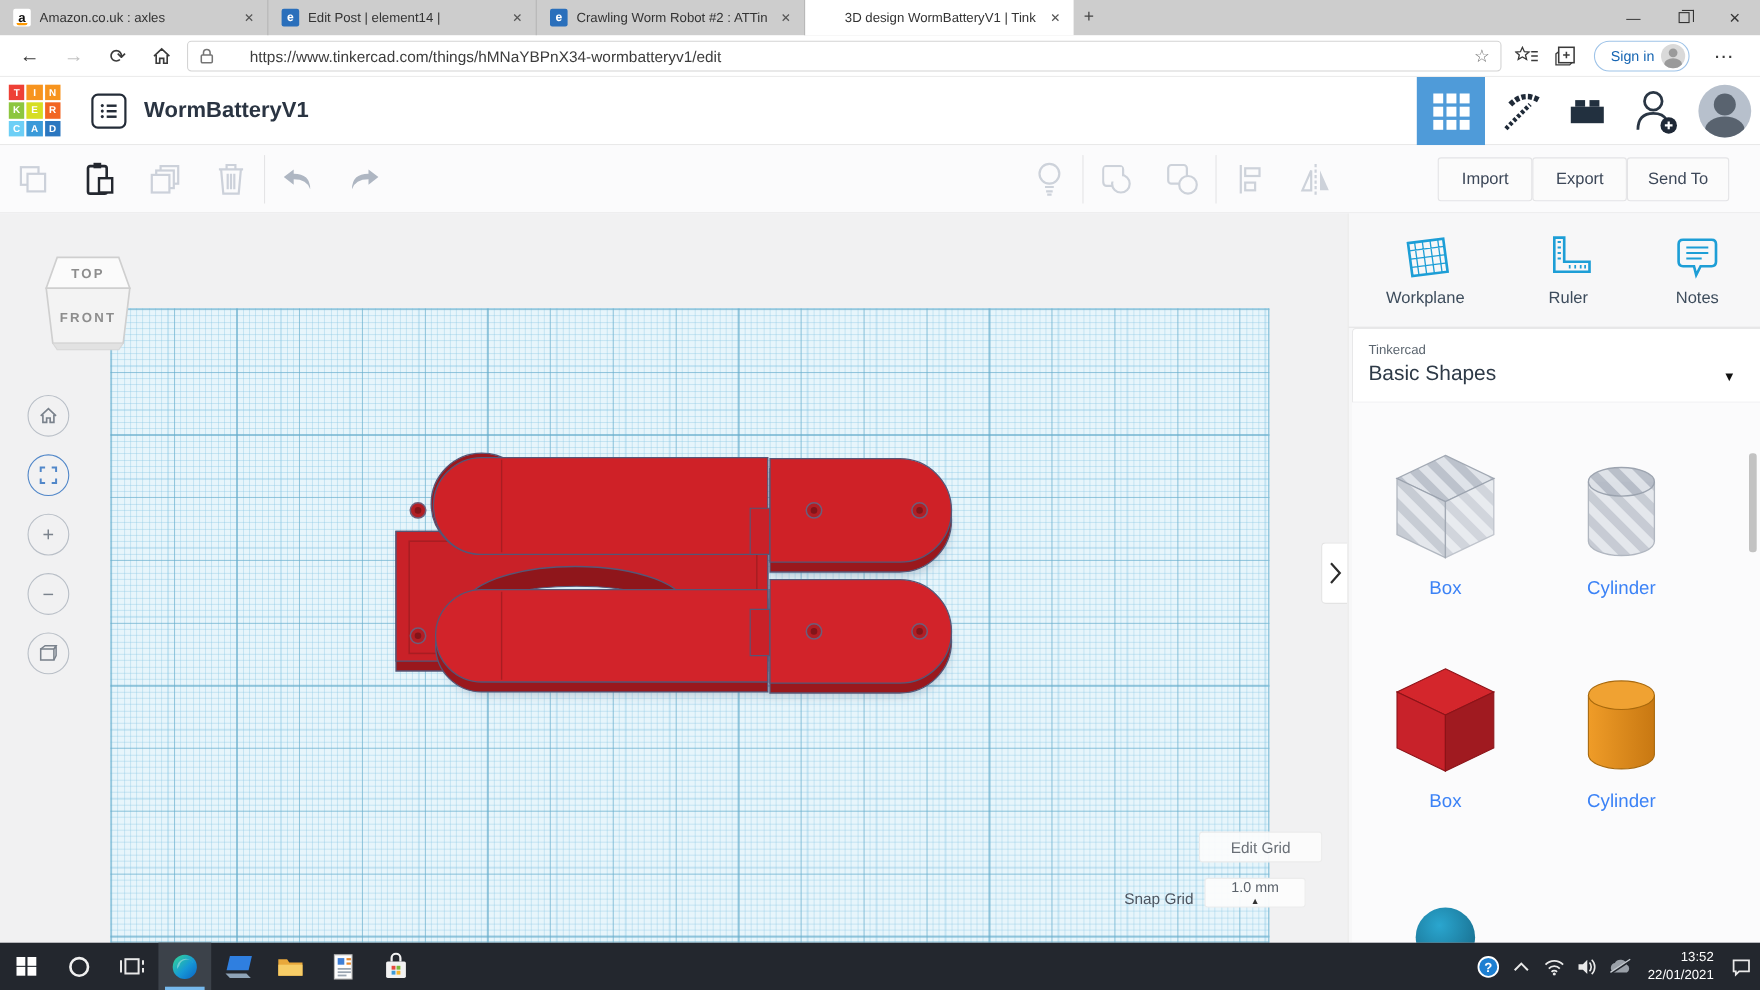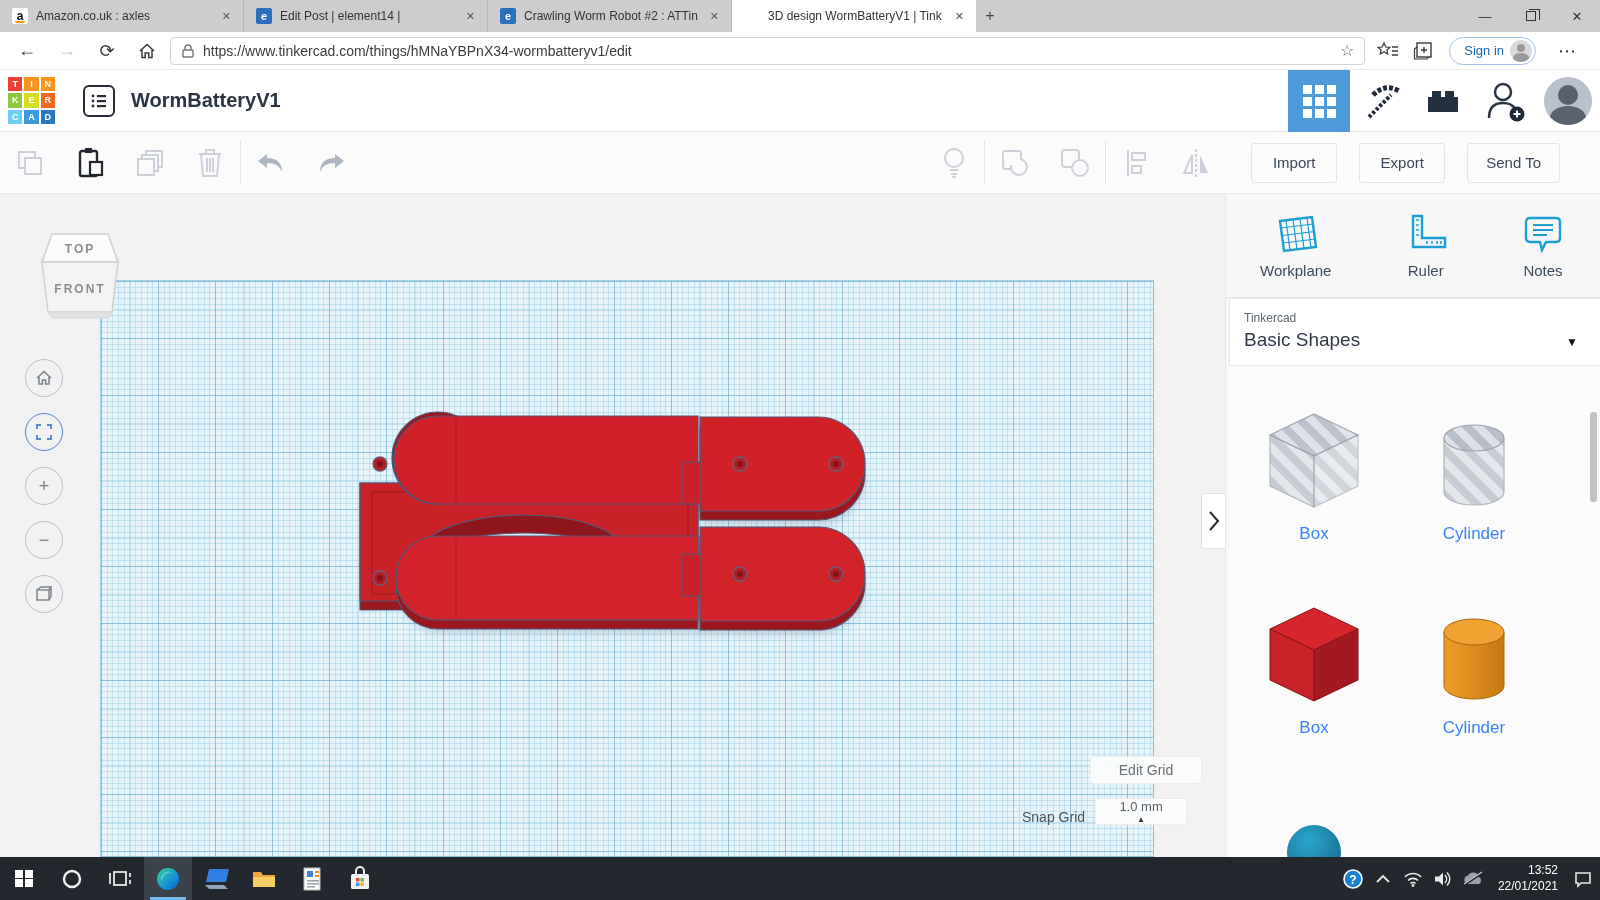--- a/index.html
+++ b/index.html
@@ -23,21 +23,21 @@
   .wincontrols { position:absolute; right:0; top:0; height:32px; display:flex; }
   .wc { width:46px; display:flex; align-items:center; justify-content:center; color:#333; font-size:13px; }
   .wc .restore-box { width:10px; height:10px; border:1px solid #333; position:relative; background:#cdcdcd; }
   .wc .restore-box:before { content:""; position:absolute; left:2px; top:-3px; width:10px; height:10px; border:1px solid #333; border-left:none; border-bottom:none; }
 
   
   .navbar { height:38px; background:#fff; display:flex; align-items:center; padding:0 10px; gap:6px; flex:none; border-bottom:1px solid #ececec; }
   .navbtn { width:34px; height:30px; display:flex; align-items:center; justify-content:center; font-size:18px; color:#3a3a3a; }
   .navbtn.disabled { color:#c3c3c3; }
   .urlbox { flex:1; height:28px; border:1px solid #d4d4d4; border-radius:4px; background:#fff; display:flex; align-items:center; padding:0 10px; gap:8px; }
-  .urltext { flex:1; font-size:14px; color:#3c3c3c; white-space:nowrap; overflow:hidden; }
+  .urltext { flex:1; font-size:14px; color:#3c3c3c; white-space:nowrap; overflow:hidden;margin-left:24px; }
   .urlstar { font-size:16px; color:#6a6a6a; }
   .navright { display:flex; align-items:center; gap:14px; padding:0 6px; }
   .signin { height:28px; border:1px solid #9ec3e8; border-radius:15px; display:flex; align-items:center; gap:6px; padding:2px 3px 2px 14px; }
   .signin .label { color:#1766b3; font-size:13px; }
   .signin .mini-avatar { width:22px; height:22px; border-radius:50%; background:#d9d9d9; position:relative; overflow:hidden; }
   .signin .mini-avatar:before { content:""; position:absolute; left:7px; top:4px; width:8px; height:8px; border-radius:50%; background:#9a9a9a; }
   .signin .mini-avatar:after { content:""; position:absolute; left:3px; top:13px; width:16px; height:10px; border-radius:50% 50% 0 0; background:#9a9a9a; }
 
   
   .appheader { height:62px; background:#fff; display:flex; align-items:center; flex:none; border-bottom:1px solid #e7e7e7; position:relative; }
@@ -52,21 +52,21 @@
   .grid9 span { background:#fff; }
   .avatar-big { width:48px; height:48px; border-radius:50%; background:#b7c0cc; position:relative; overflow:hidden; margin:0 8px; }
   .avatar-big:before { content:""; position:absolute; left:14px; top:8px; width:20px; height:20px; border-radius:50%; background:#59636f; }
   .avatar-big:after { content:""; position:absolute; left:6px; top:29px; width:36px; height:24px; border-radius:50% 50% 0 0; background:#59636f; }
 
   
   .toolbar { height:62px; background:#fbfbfc; flex:none; display:flex; align-items:center; position:relative; border-bottom:1px solid #e9e9ea; }
   .tb-icon { width:60px; height:44px; display:flex; align-items:center; justify-content:center; }
   .tb-sep { width:1px; height:44px; background:#e4e4e6; }
   .tb-right { position:absolute; right:374px; display:flex; align-items:center; }
-  .tb-buttons { position:absolute; right:40px; display:flex; gap:22px; }
+  .tb-buttons { position:absolute; right:28px; display:flex; }
   .tb-btn { min-width:86px; height:40px; background:#fbfbfb; border:1px solid #e4e4e6; border-radius:3px;
             display:flex; align-items:center; justify-content:center; font-size:15px; color:#3c4758; padding:0 18px; }
 
   
   .main { flex:1; display:flex; position:relative; height:663px; }
   .canvas { width:1225px; position:relative; background:#f1f1f2; overflow:hidden; }
   .workplane { position:absolute; left:100px; top:86px; width:1054px; height:577px;
     background-color:#e7f5fb;
     background-image:
       repeating-linear-gradient(to right, rgba(100,170,200,.55) 0 1px, transparent 1px 57px),

